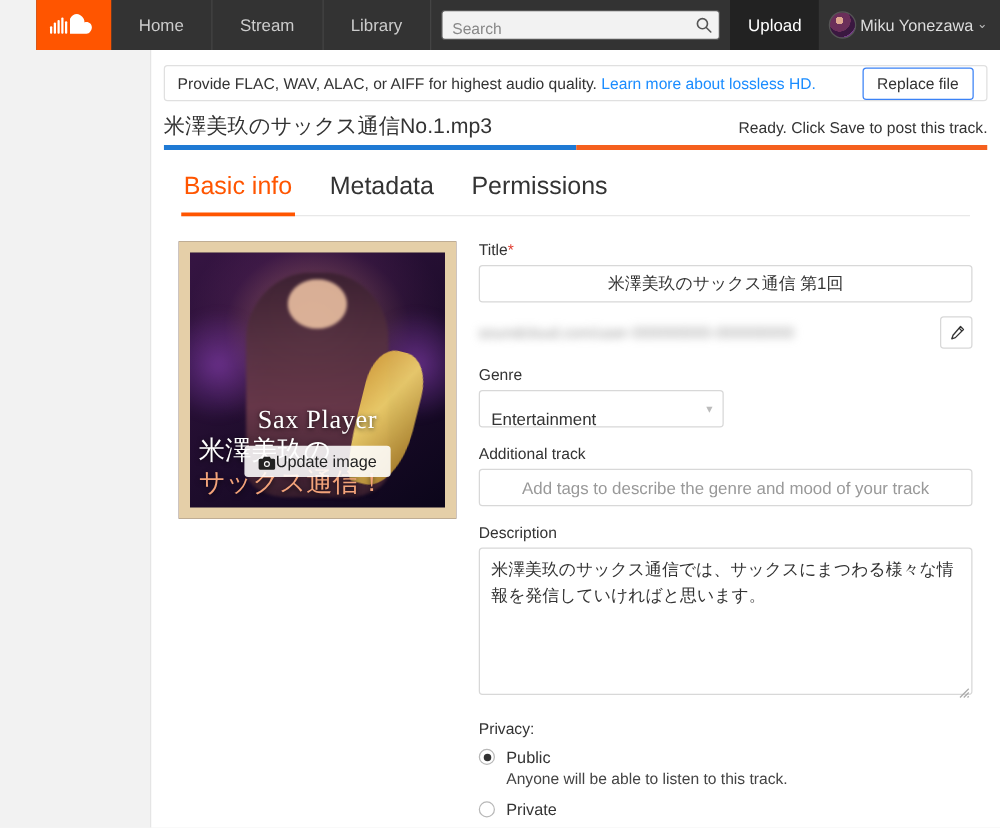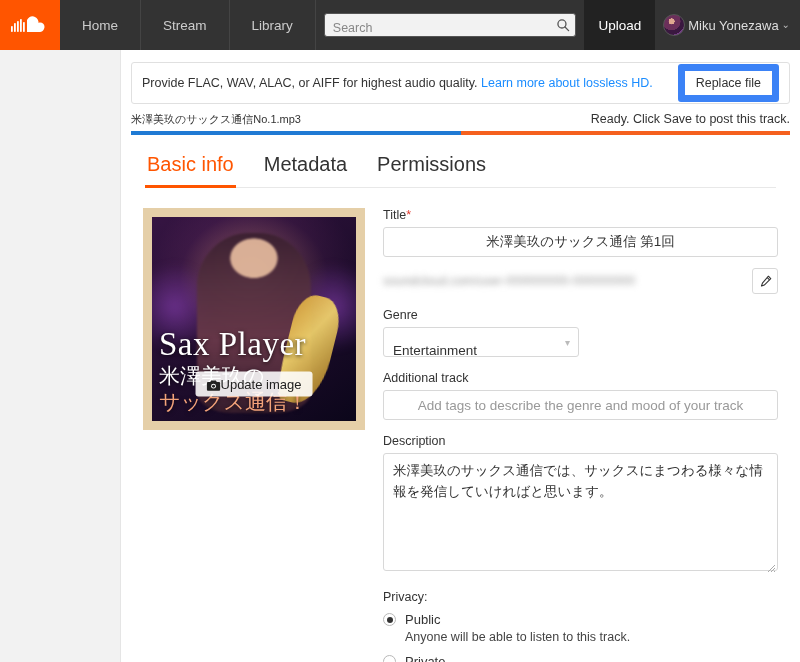--- a/index.html
+++ b/index.html
@@ -7,22 +7,22 @@
     margin: 0; padding: 0;
     width: 800px; height: 662px;
     background: #f2f2f2;
     font-family: "Liberation Sans", sans-serif;
     overflow: hidden;
   }
 
   
   .topbar {
     display: flex; align-items: stretch;
-    height: 50px; background: #333333;
-    position: relative; z-index: 5;
+    height: 40px; background: #333333;
+    position: relative; z-index: 5; margin-left: 29px;
   }
   .logo {
     width: 60px; background: #ff5500;
     display: flex; align-items: center; justify-content: center;
   }
   .nav-item {
     display: flex; align-items: center; justify-content: center;
     padding: 0 22px; color: #ccc; font-size: 13.5px;
     border-right: 1px solid #444; cursor: pointer; white-space: nowrap;
   }
@@ -61,38 +61,38 @@
 
   
   .page { position: relative; height: 624px; background: #f2f2f2; }
   .content {
     position: absolute; left: 120px; top: 0; width: 680px; height: 624px;
     background: #fff; border-left: 1px solid #e5e5e5;
   }
 
   
   .notice {
-    margin: 12px 10px 0 10px; height: 42px;
+    margin: 12px 10px 0 10px; height: 29px;
     border: 1px solid #e0e0e0; border-radius: 3px; background: #fff;
     display: flex; align-items: center; padding: 0 10px;
   }
   .notice-text { font-size: 12.5px; color: #333; }
   .notice-link { color: #1a8cff; text-decoration: none; cursor: pointer; }
   .spacer { flex: 1; }
   .replace-btn {
-    border: 7px solid #3b82f6; border-radius: 3px; background: #fff;
+    border: 1px solid #3b82f6; border-radius: 3px; background: #fff;
     font-size: 12.5px; color: #333; padding: 5px 11px; cursor: pointer;
     font-family: "Liberation Sans", sans-serif;
   }
 
   
   .file-row {
     display: flex; align-items: baseline; padding: 8px 10px 4px 10px;
   }
-  .file-name { font-size: 11px; color: #333; }
+  .file-name { font-size: 17px; color: #333; }
   .file-status { font-size: 12.5px; color: #333; }
   .progress {
     height: 4px; margin: 0 10px; display: flex; overflow: hidden;
   }
   .progress .seg-a { background: #1f7ad4; }
   .progress .seg-b { background: #f5601e; }
 
   
   .tabs {
     display: flex; align-items: flex-end; gap: 26px;
@@ -140,22 +140,22 @@
     filter: blur(4px);
   }
   .art-glow-l { left: -6%; }
   .art-glow-r { right: -6%; }
   .art-text {
     position: absolute; left: 7px; right: 7px; bottom: 6px;
     color: #fff; text-shadow: 0 1px 4px rgba(0,0,0,.75);
     pointer-events: none;
   }
   .art-line1 {
-    font-family: "Liberation Serif", serif; font-size: 33px;
-    letter-spacing: .5px; line-height: 1.05;
+    font-family: "Liberation Serif", serif; font-size: 21px;
+    letter-spacing: .5px; line-height: 1.05; text-align: center;
   }
   .art-line2 { font-size: 21px; line-height: 1.25; margin-top: 1px; }
   .art-line3 {
     font-size: 21px; line-height: 1.25; color: #f3a37a;
     text-shadow: 0 1px 4px rgba(0,0,0,.6);
   }
   .update-image {
     position: absolute; left: 50%; top: 82%; transform: translate(-50%,-50%);
     display: flex; align-items: flex-end; gap: 0;
     background: rgba(255,255,255,.88); border-radius: 3px;

